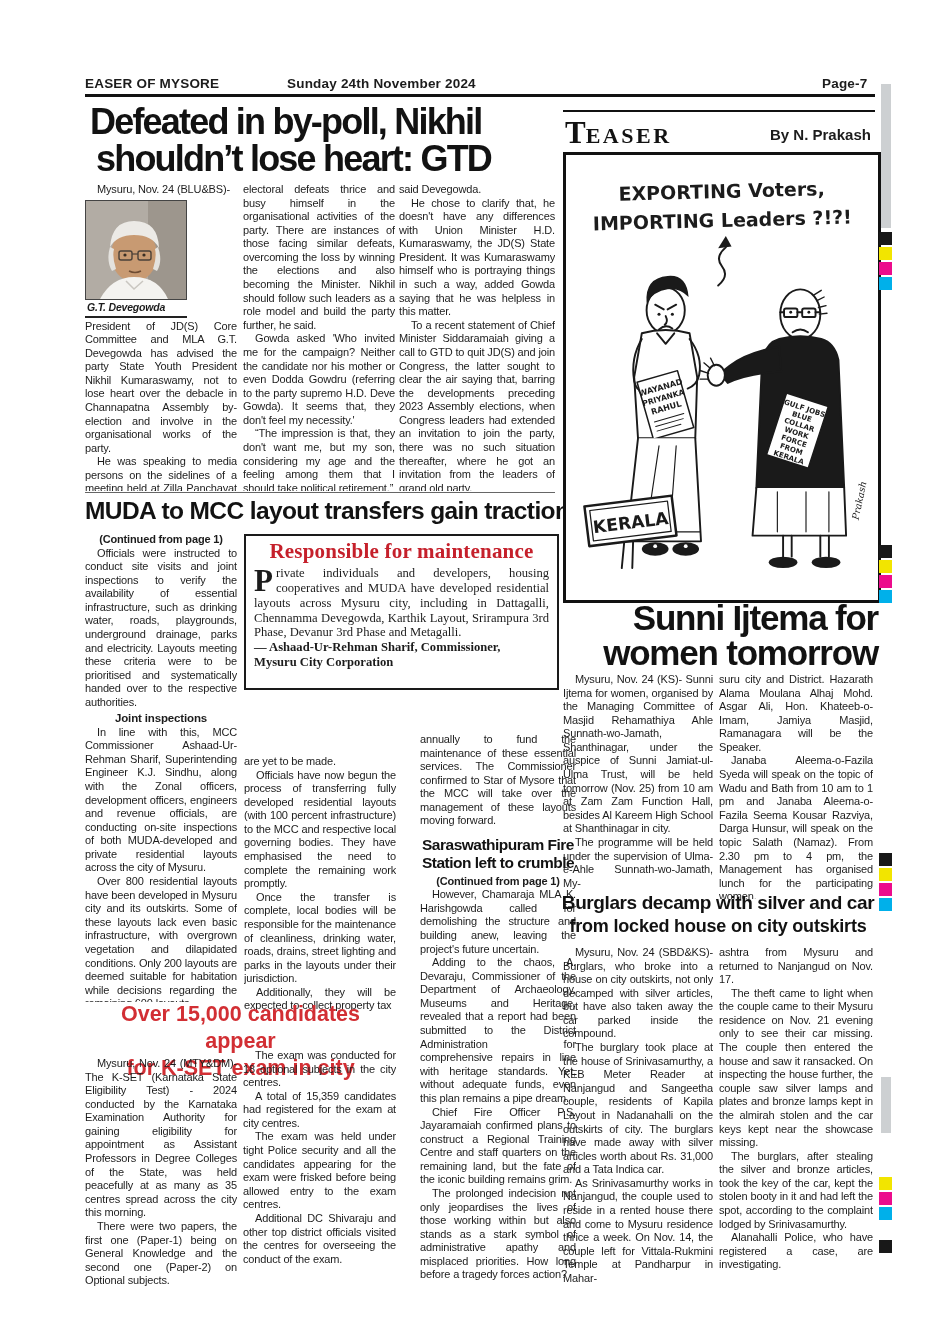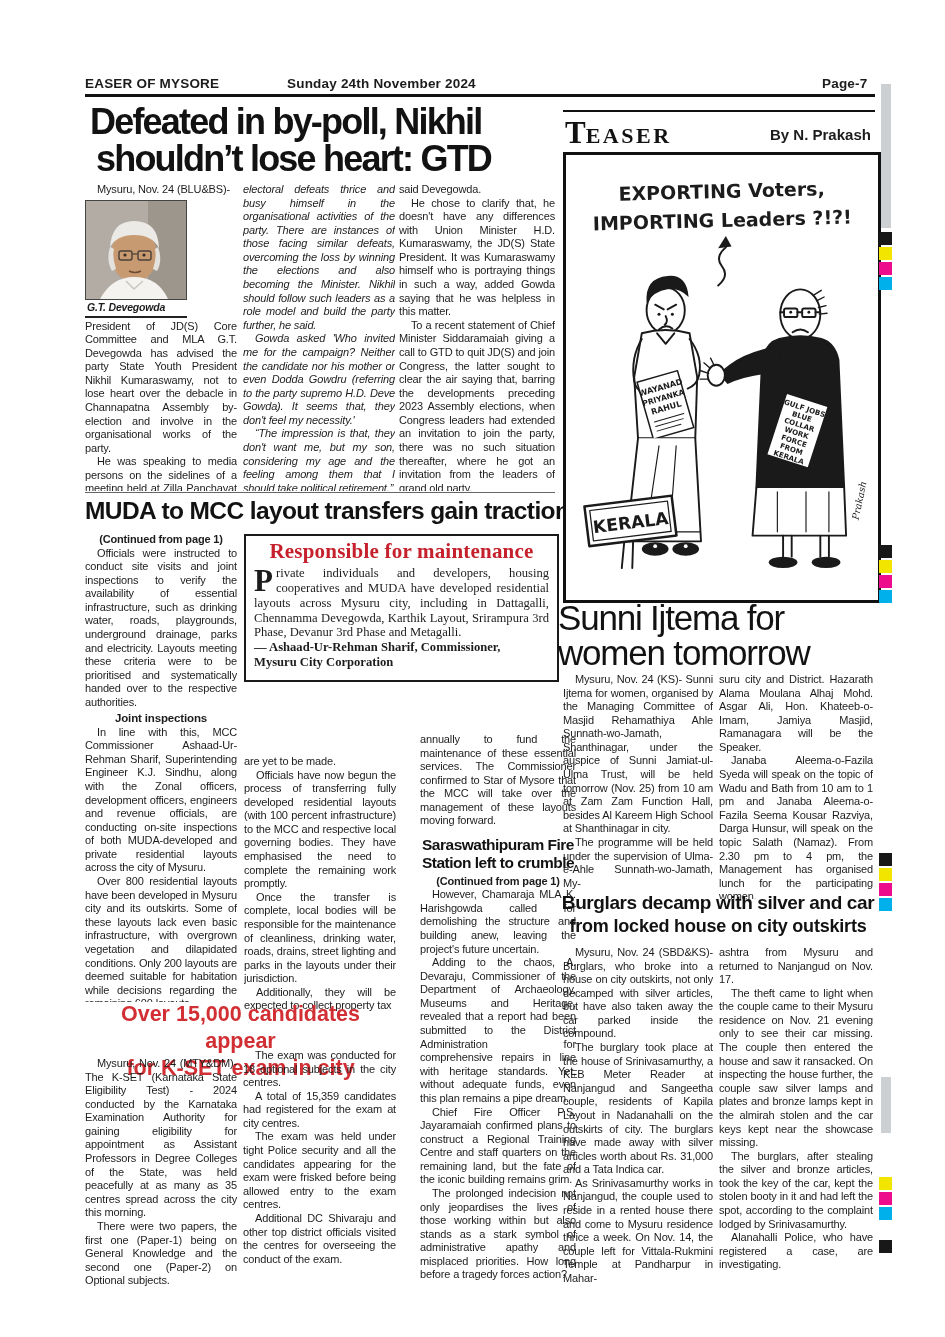--- a/index.html
+++ b/index.html
@@ -8,42 +8,42 @@
   .abs{position:absolute;}
   
   .mast{font-weight:700;font-size:13.5px;letter-spacing:0.2px;}
   .hrule{background:#111;}
   
   .lead-head{font-weight:700;font-size:36px;letter-spacing:-1.8px;line-height:1.03;color:#121212;}
   .muda-head{font-weight:700;font-size:24.5px;letter-spacing:-0.6px;color:#121212;white-space:nowrap;}
   .red-head{font-weight:700;color:#d22f34;text-align:center;line-height:1.25;}
   .red-head .l1{font-size:21.5px;display:block;}
   .red-head .l2{font-size:21.5px;display:block;}
-  .sunni-head{font-weight:400;font-size:35px;letter-spacing:-1.2px;line-height:1.0;text-align:left;color:#121212;}
+  .sunni-head{font-weight:700;font-size:35px;letter-spacing:-1.2px;line-height:1.0;text-align:right;color:#121212;}
   .burg-head{font-weight:700;text-align:center;color:#121212;line-height:1.25;}
   .burg-head .l1{font-size:19px;display:block;letter-spacing:-0.4px;}
   .burg-head .l2{font-size:18px;display:block;letter-spacing:-0.2px;}
   
   .col{position:absolute;font-size:11px;line-height:1.235;letter-spacing:-0.15px;
        text-align:justify;overflow:hidden;color:#1c1c1c;}
   .col p{margin:0;text-indent:12px;}
   .col p.nofirst{text-indent:0;}
   .cont{font-weight:700;text-align:center;text-indent:0 !important;margin:0;}
   .subhead{font-weight:700;text-align:center;font-size:11.5px;margin:1px 0;}
   .fire-head{font-weight:700;font-size:15.5px;letter-spacing:-0.5px;line-height:1.15;
              text-align:center;margin:8px 0 3px;color:#121212;}
   .fire-head span{display:block;}
   
   .photo-wrap{float:left;width:102px;margin:3px 6px 2px 0;}
   .photo-frame{border:1px solid #444;background:#b8b3ac;height:98px;overflow:hidden;}
   .photo-cap{font-weight:700;font-style:italic;font-size:10.5px;padding:1px 2px 2px;
              border-bottom:2px solid #222;text-align:left;letter-spacing:-0.2px;}
   
   .mbox{position:absolute;left:244px;top:534px;width:295px;border:2px solid #1a1a1a;
-        background:#fff;padding:3px 8px 10px;font-family:"Liberation Serif",serif;}
+        background:#fff;padding:3px 8px 18px;font-family:"Liberation Serif",serif;}
   .mbox-title{color:#c5202b;font-weight:700;font-size:21px;text-align:center;
               letter-spacing:0.2px;margin:0 0 2px;}
   .mbox p{margin:0;font-size:12.6px;line-height:1.18;text-align:justify;}
   .mbox p.ind{text-indent:10px;}
   .dropcap{float:left;font-size:31px;line-height:0.82;font-weight:700;padding:2px 3px 0 0;}
   .mbox-by{font-weight:700;font-size:12.6px;text-align:right;margin:0;}
   
   .teaser-title{font-family:"Liberation Serif",serif;font-weight:700;color:#121212;}
   .teaser-title .ti{font-size:31px;}
   .teaser-title .tr{font-size:22px;letter-spacing:2.5px;}
@@ -95,21 +95,21 @@
           <path d="M40 80 l8 8 l9 -8" fill="none" stroke="#c9c6c0" stroke-width="1.5"></path>
         </svg>
       </div>
       <div class="photo-cap">G.T. Devegowda</div>
     </div>
     <p class="nofirst">President of JD(S) Core Committee and MLA G.T. Devegowda has advised the party State Youth President Nikhil Kumaraswamy, not to lose heart over the debacle in Channapatna Assembly by-election and involve in the organisational works of the party.</p>
     <p>He was speaking to media persons on the sidelines of a meeting held at Zilla Panchayat Hall in the city yesterday.</p>
 
   </div>
 
-  <div class="col" style="left:243px;top:183px;width:152px;height:308px;font-style:italic;">
+  <div class="col" style="left:243px;top:183px;width:152px;height:308px;">
     <p class="nofirst">electoral defeats thrice and busy himself in the organisational activities of the party. There are instances of those facing similar defeats, overcoming the loss by winning the elections and also becoming the Minister. Nikhil should follow such leaders as a role model and build the party further, he said.</p>
     <p>Gowda asked 'Who invited me for the campaign? Neither the candidate nor his mother or even Dodda Gowdru (referring to the party supremo H.D. Deve Gowda). It seems that, they don't feel my necessity.'</p>
     <p>“The impression is that, they don't want me, but my son, considering my age and the feeling among them that I should take political retirement,”</p>
   </div>
 
   <div class="col" style="left:399px;top:183px;width:156px;height:308px;">
     <p class="nofirst">said Devegowda.</p>
     <p>He chose to clarify that, he doesn't have any differences with Union Minister H.D. Kumaraswamy, the JD(S) State President. It was Kumaraswamy himself who is portraying things in such a way, added Gowda saying that he was helpless in this matter.</p>
     <p>To a recent statement of Chief Minister Siddaramaiah giving a call to GTD to quit JD(S) and join Congress, the latter sought to clear the air saying that, barring the developments preceding 2023 Assembly elections, when Congress leaders had extended an invitation to join the party, there was no such situation thereafter, where he got an invitation from the leaders of grand old party.</p>
   </div>

